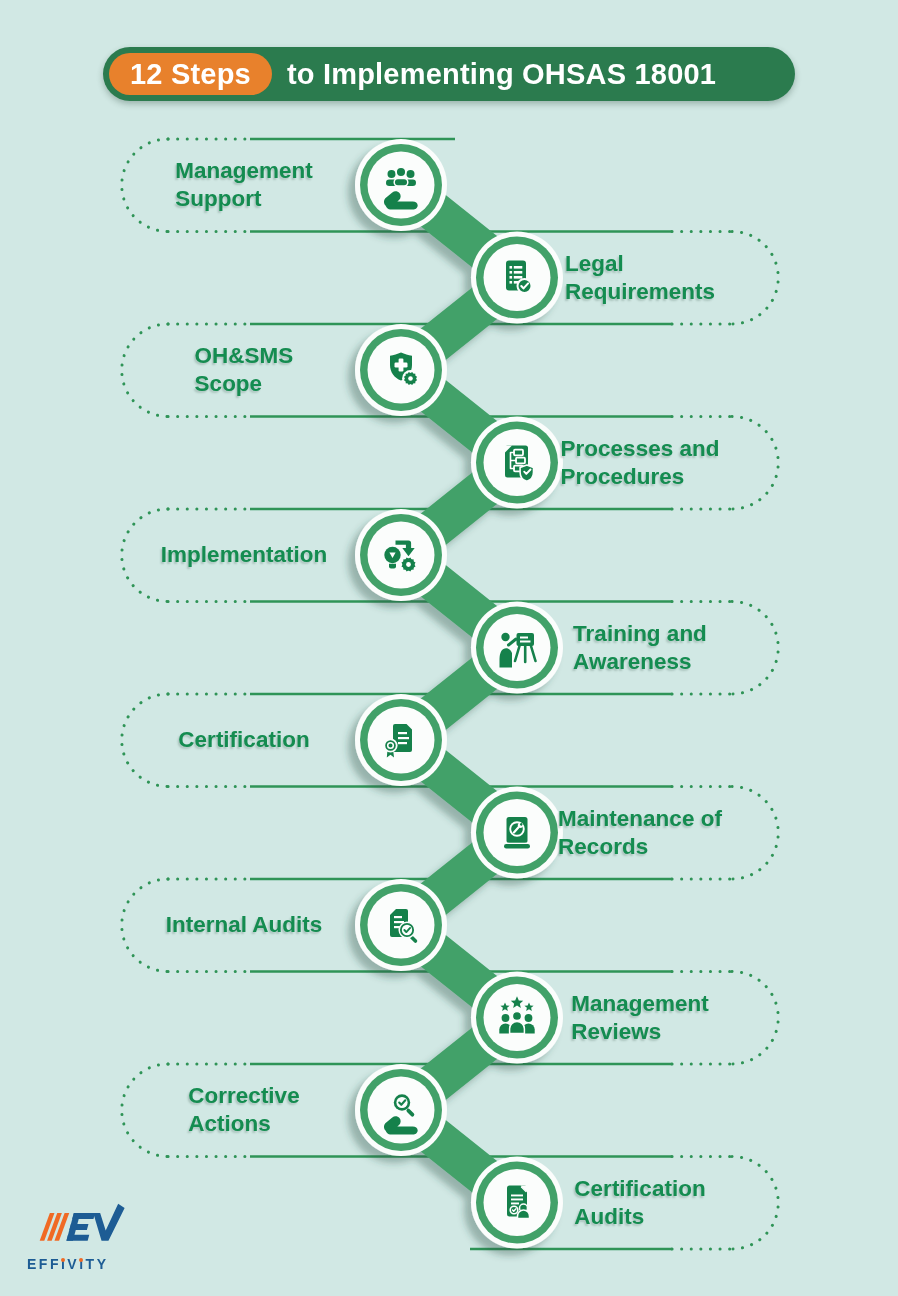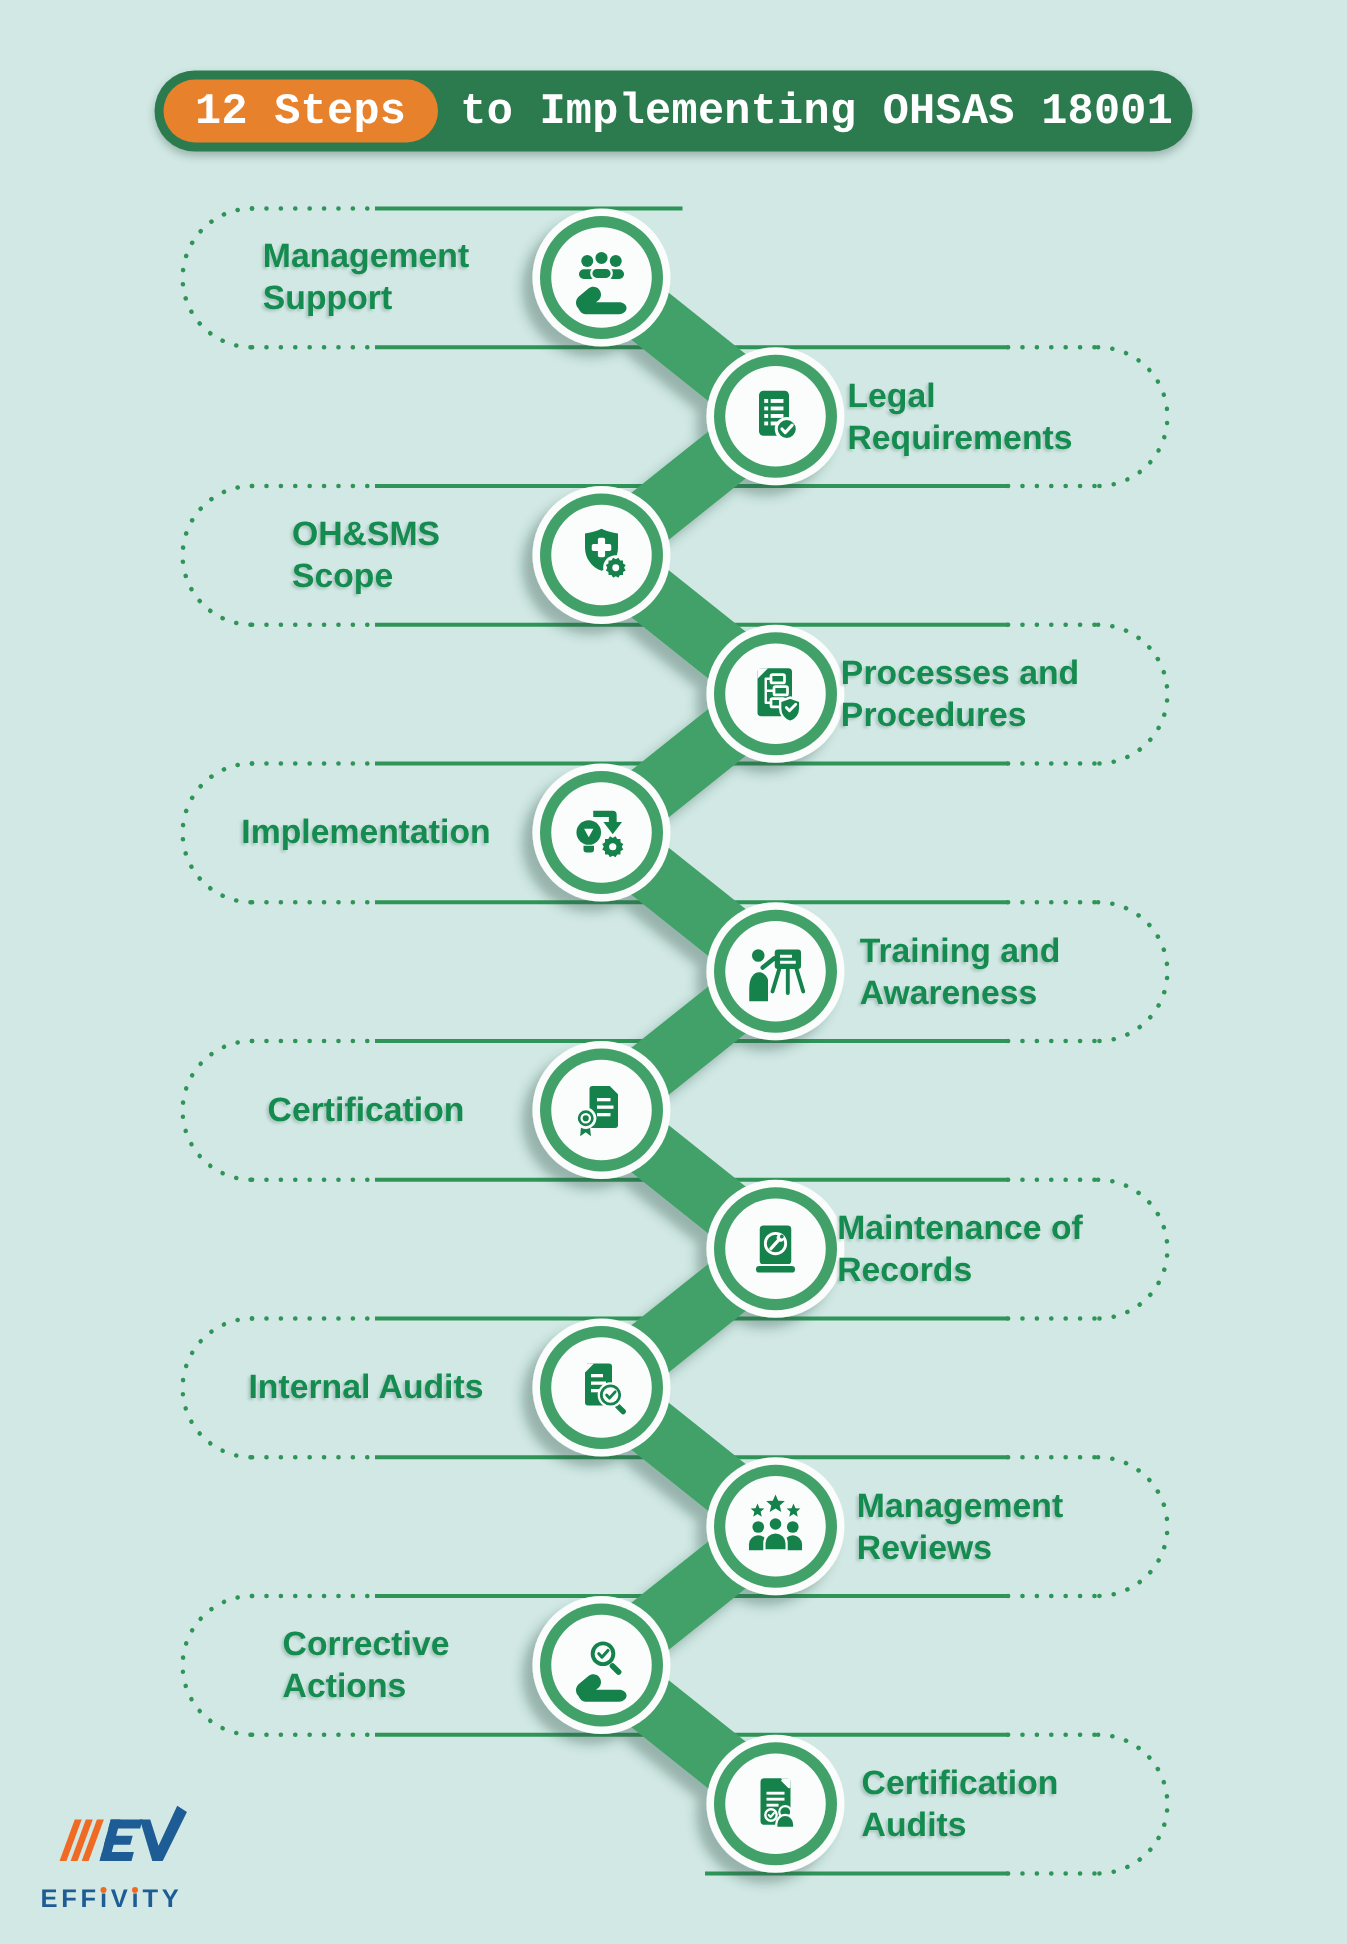--- a/index.html
+++ b/index.html
@@ -2,21 +2,21 @@
 <html style="--bg: #d1e8e4; --banner_green: #2b7b4e; --badge_orange: #e8812c; --band_green: #43a169; --line_green: #2f9457; --text_green: #148c50; --icon_green: #15814b; --circle_white: #fbfdfc; --logo_blue: #1d5c94; --logo_orange: #f06a24;"><head>
 <meta charset="utf-8">
 <style>
   html,body{margin:0;padding:0;}
   body{font-family:"Liberation Sans","DejaVu Sans",sans-serif;}
   .stage{position:relative;width:898px;height:1296px;background:var(--bg,#d1e8e4);overflow:hidden;}
 
   
   .banner{position:absolute;left:103px;top:47px;width:692px;height:54px;
     background:var(--banner_green,#2b7b4e);border-radius:27px;
-    display:flex;align-items:center;box-shadow:0 3px 6px rgba(30,60,45,.30);font-family:Liberation Mono, monospace;}
+    display:flex;align-items:center;box-shadow:0 3px 6px rgba(30,60,45,.30);}
   .badge{margin-left:6px;height:42px;border-radius:21px;background:var(--badge_orange,#e8812c);
     color:#fff;font-weight:bold;font-size:29px;display:flex;align-items:center;
     padding:0 21px;letter-spacing:.2px;}
   .banner-title{color:#fff;font-weight:bold;font-size:29px;margin-left:15px;letter-spacing:.2px;}
 
   
   .flow{position:absolute;left:0;top:0;}
   .rail-solid{stroke:var(--line_green,#2f9457);stroke-width:2.6;fill:none;}
   .rail-dot{stroke:var(--line_green,#2f9457);stroke-width:3;fill:none;
     stroke-dasharray:.1 9.5;stroke-linecap:round;}
@@ -33,21 +33,21 @@
   
   .label{position:absolute;height:66px;display:flex;align-items:center;justify-content:center;
     text-align:left;font-weight:bold;font-size:22.5px;line-height:28px;
     color:var(--text_green,#148c50);white-space:pre-line;
     text-shadow:-1.5px 1.5px 2px rgba(40,75,60,.22);}
   .label.left{left:126px;width:236px;}
   .label.right{left:522px;width:236px;}
 
   
   .logo-mark{position:absolute;left:36px;top:1198px;}
-  .logo-text{position:absolute;left:27px;top:1256px;font-size:17px;font-weight:bold;
+  .logo-text{position:absolute;left:27px;top:1256px;font-size:14px;font-weight:bold;
     color:var(--logo_blue,#1d5c94);letter-spacing:2.5px;}
   .logo-text span{position:relative;display:inline-block;}
   .logo-text .li::after{content:"";position:absolute;left:50%;margin-left:-3.5px;top:1.5px;
     width:4.5px;height:4.5px;border-radius:50%;background:var(--logo_orange,#f06a24);}
 </style>
 </head>
 <body>
 
 <div class="stage">
 

